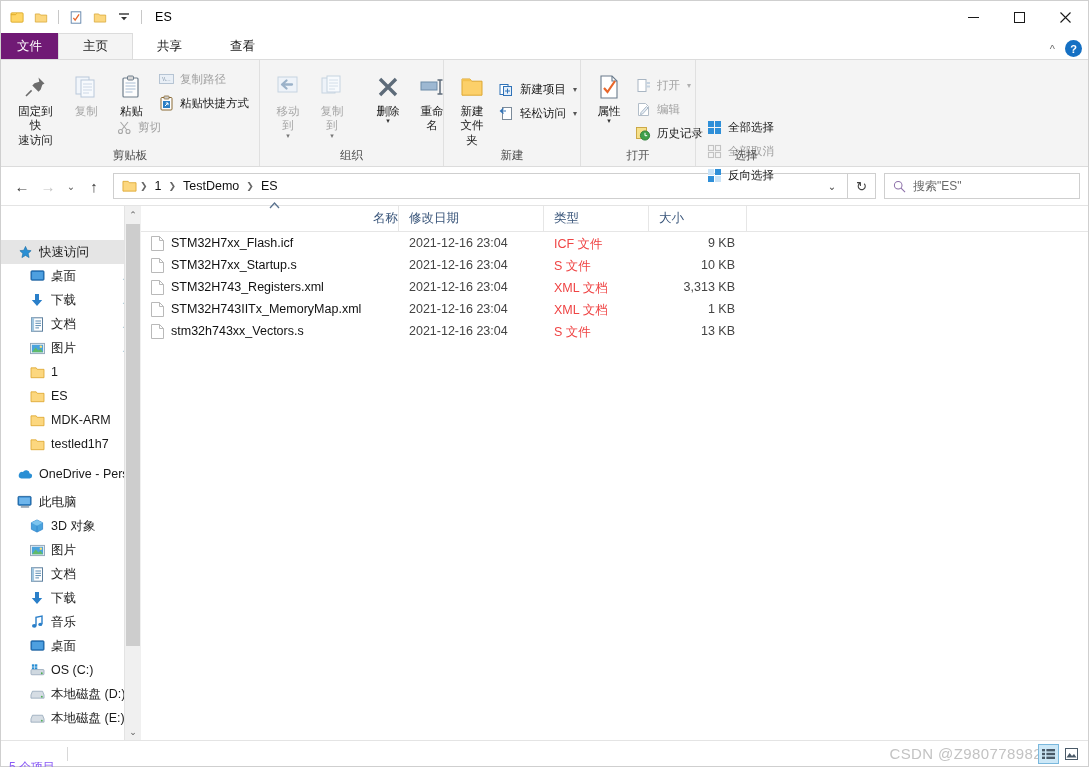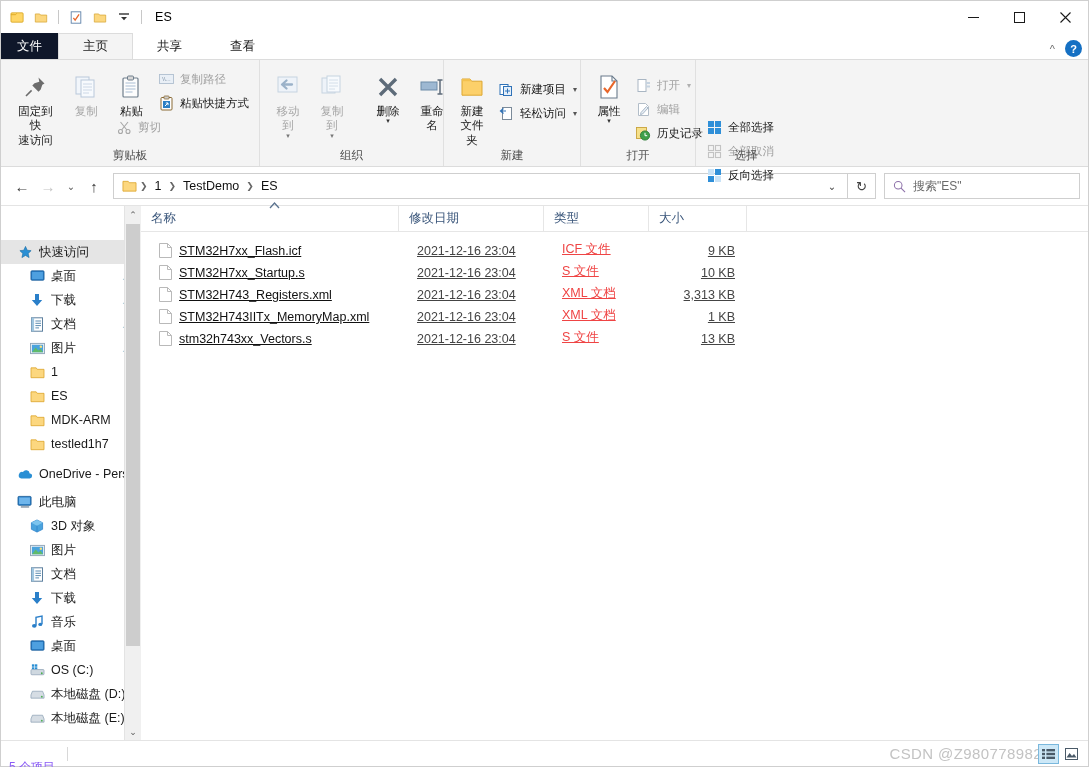--- a/index.html
+++ b/index.html
@@ -40,21 +40,21 @@
 
   
   .tabstrip{
     height:26px;min-height:26px;display:flex;align-items:flex-end;
     background:#ffffff;position:relative;
   }
   .tab{
     height:26px; padding:0 24px; display:flex;align-items:center;
     font-size:12.5px;color:#1a1a1a; cursor:default;
   }
-  .tab.file{ background:#0f172a;color:#ffffff;padding:0 16px;}
+  .tab.file{ background:#701a75;color:#ffffff;padding:0 16px;}
   .tab.active{ background:#f4f4f4; border-left:1px solid #dcdcdc;border-right:1px solid #dcdcdc;border-top:1px solid #dcdcdc;}
   .tabstrip-right{
     position:absolute;right:6px;bottom:2px;display:flex;align-items:center;gap:10px;
   }
   .chev-up{ font-size:11px;color:#6b6b6b;}
   .help-btn{
     width:17px;height:17px;border-radius:50%;background:#1570c3;color:#fff;
     font-size:11px;font-weight:bold;display:flex;align-items:center;justify-content:center;
   }
 
@@ -154,29 +154,29 @@
   
   .filelist{flex:1;display:flex;flex-direction:column;background:#fff;min-width:0;position:relative;}
   .colhead{
     height:26px;min-height:26px;display:flex;align-items:center;
     border-bottom:1px solid #e6e6e6;position:relative;
   }
   .col{
     font-size:12.5px;color:#39557a;padding-left:10px;height:26px;display:flex;align-items:center;
     border-right:1px solid #e6e6e6;position:relative;
   }
-  .col.c-name{width:258px;min-width:258px;}
+  .col.c-name{width:258px;min-width:258px;justify-content:flex-end;}
   .col.c-date{width:145px;min-width:145px;}
   .col.c-type{width:105px;min-width:105px;}
   .col.c-size{width:98px;min-width:98px;}
   .col.c-rest{flex:1;border-right:none;}
   .sortmark{position:absolute;left:128px;top:-4px;font-size:10px;color:#5b738f;}
   .rows{flex:1;overflow:hidden;padding-top:4px;}
   .row{height:22px;display:flex;align-items:center;font-size:12.5px;color:#111;}
-  .cell{padding-left:18px;display:flex;align-items:flex-end;height:22px;text-decoration:underline;}
+  .cell{padding-left:10px;display:flex;align-items:flex-start;height:22px;}
   .cell.c-name{width:258px;min-width:258px;gap:7px;}
   .cell.c-date{width:145px;min-width:145px;color:#444;}
   .cell.c-type{width:105px;min-width:105px;color:#ef4444;}
   .cell.c-size{width:98px;min-width:98px;color:#444;justify-content:flex-end;padding-right:12px;}
 
   
   .statusbar{
     height:26px;min-height:26px;display:flex;align-items:center;
     border-top:1px solid #e4e4e4;background:#ffffff;padding-left:8px;position:relative;
   }

